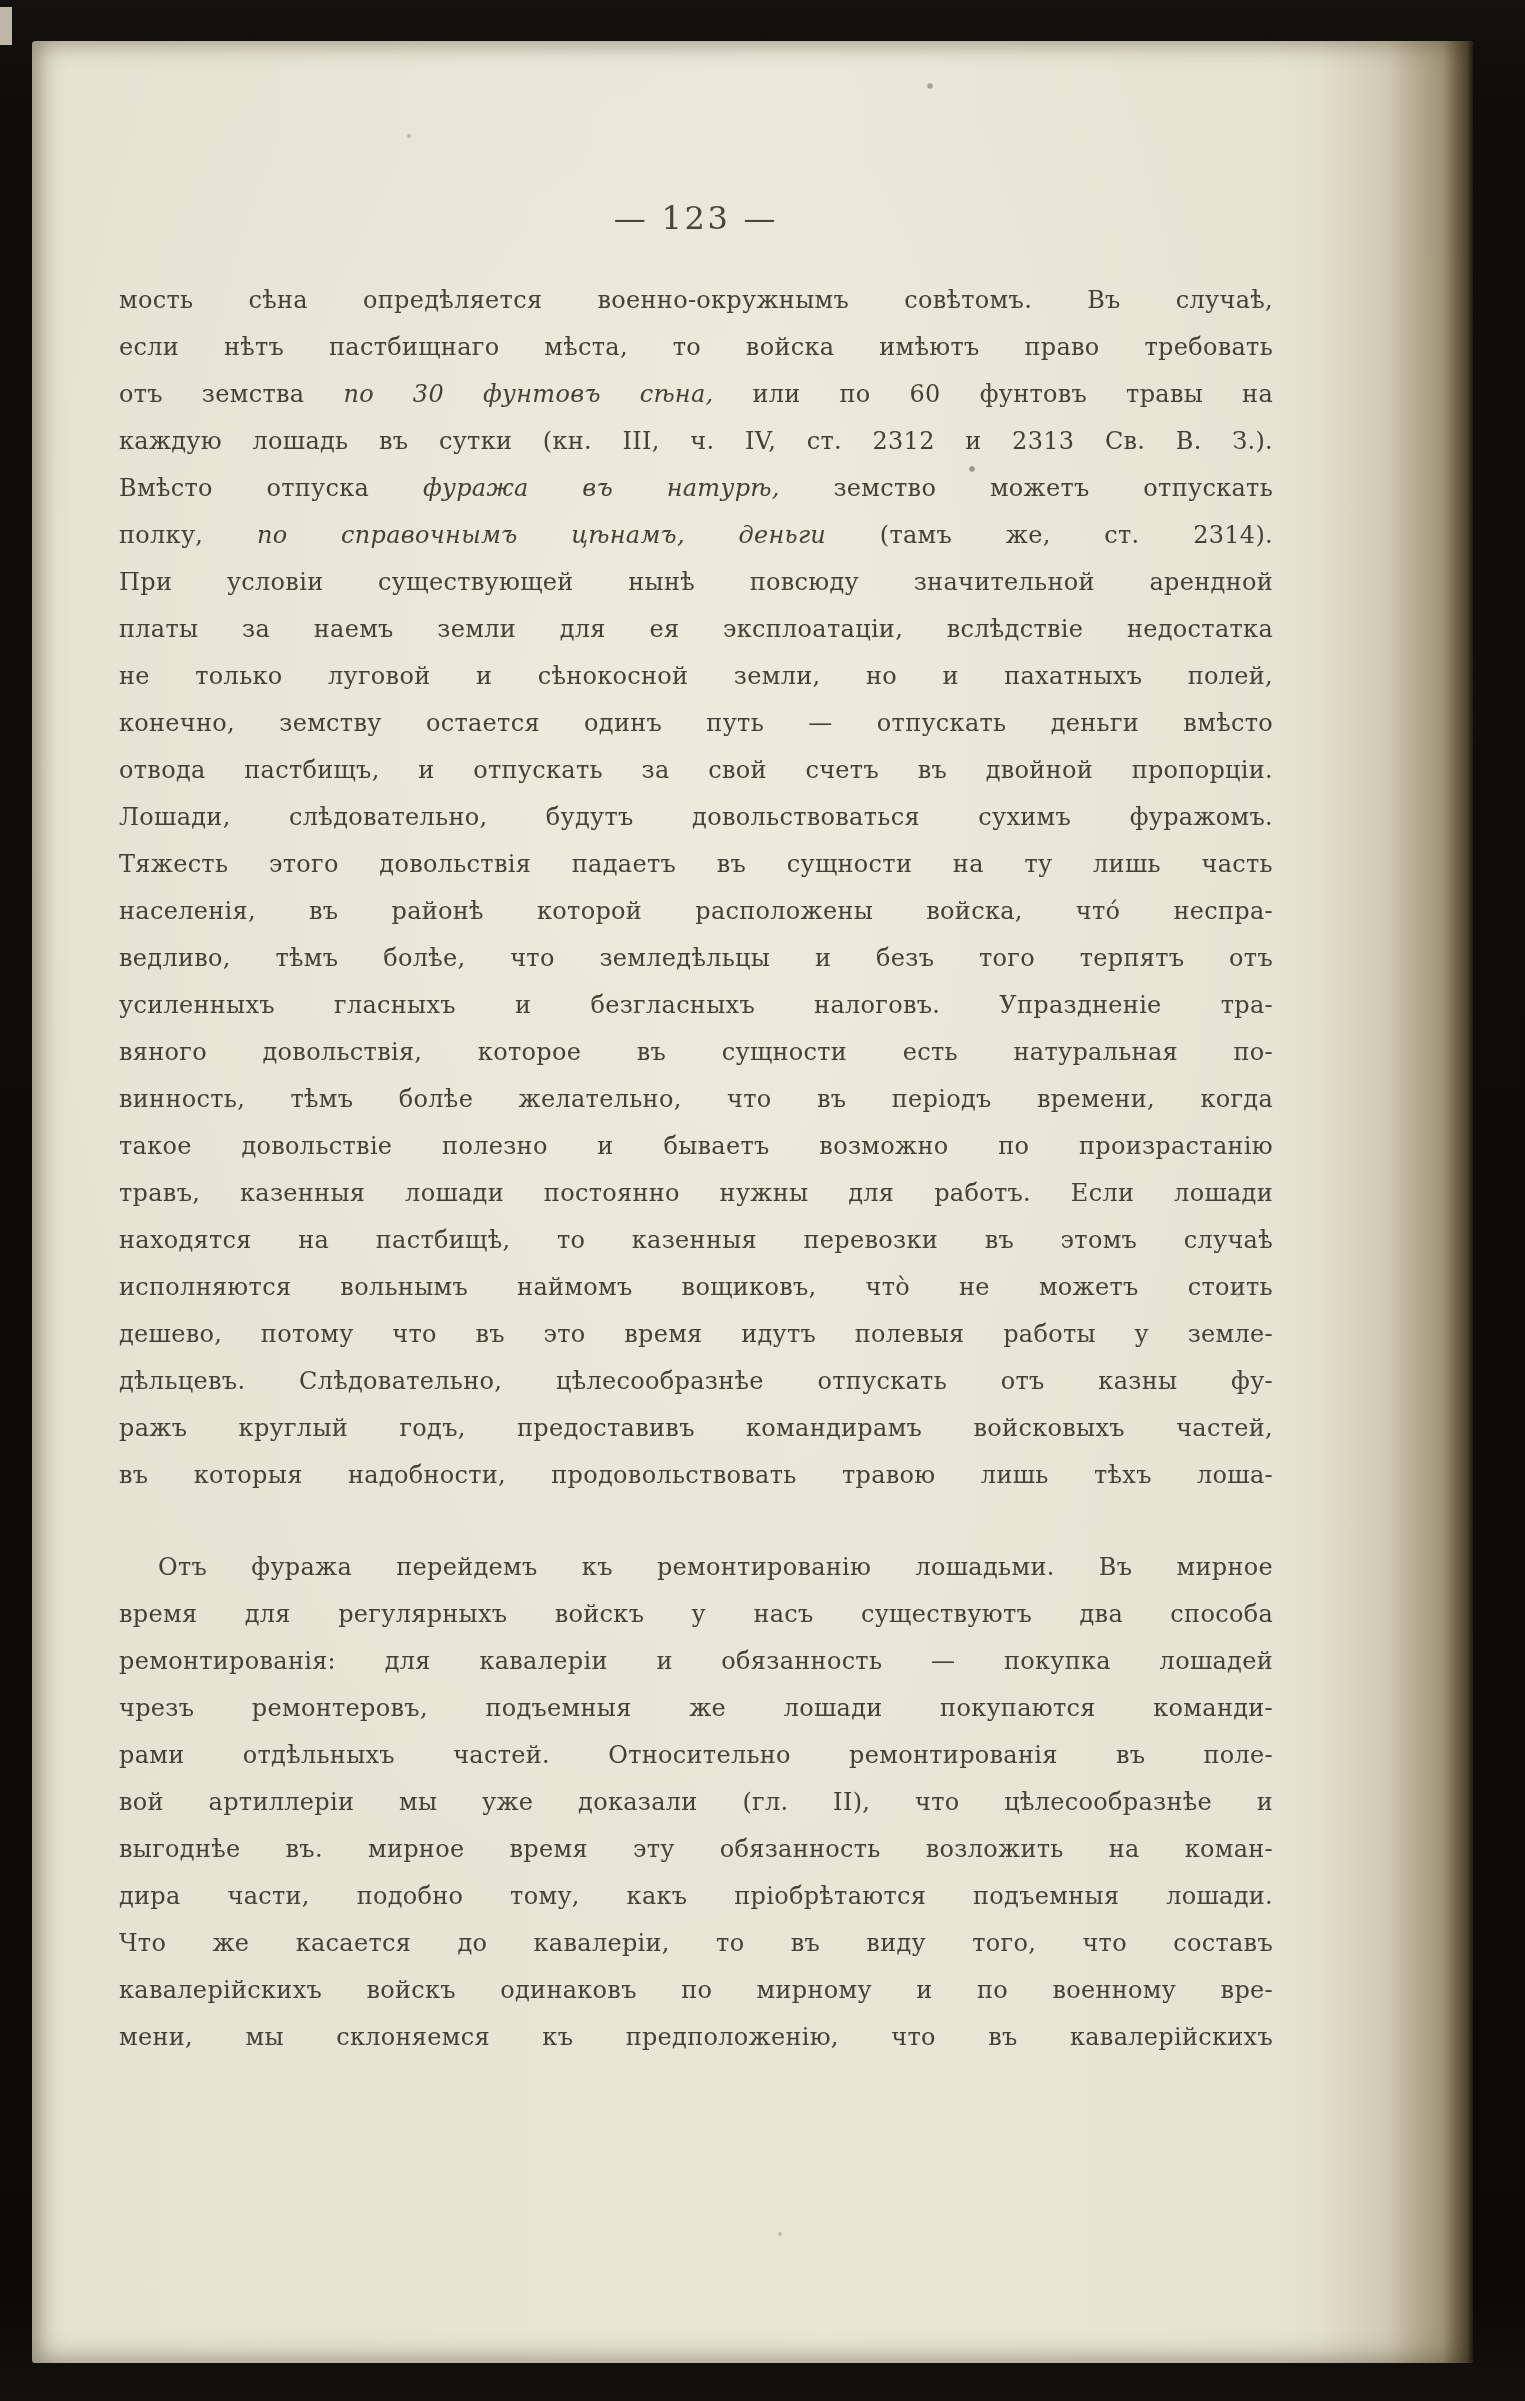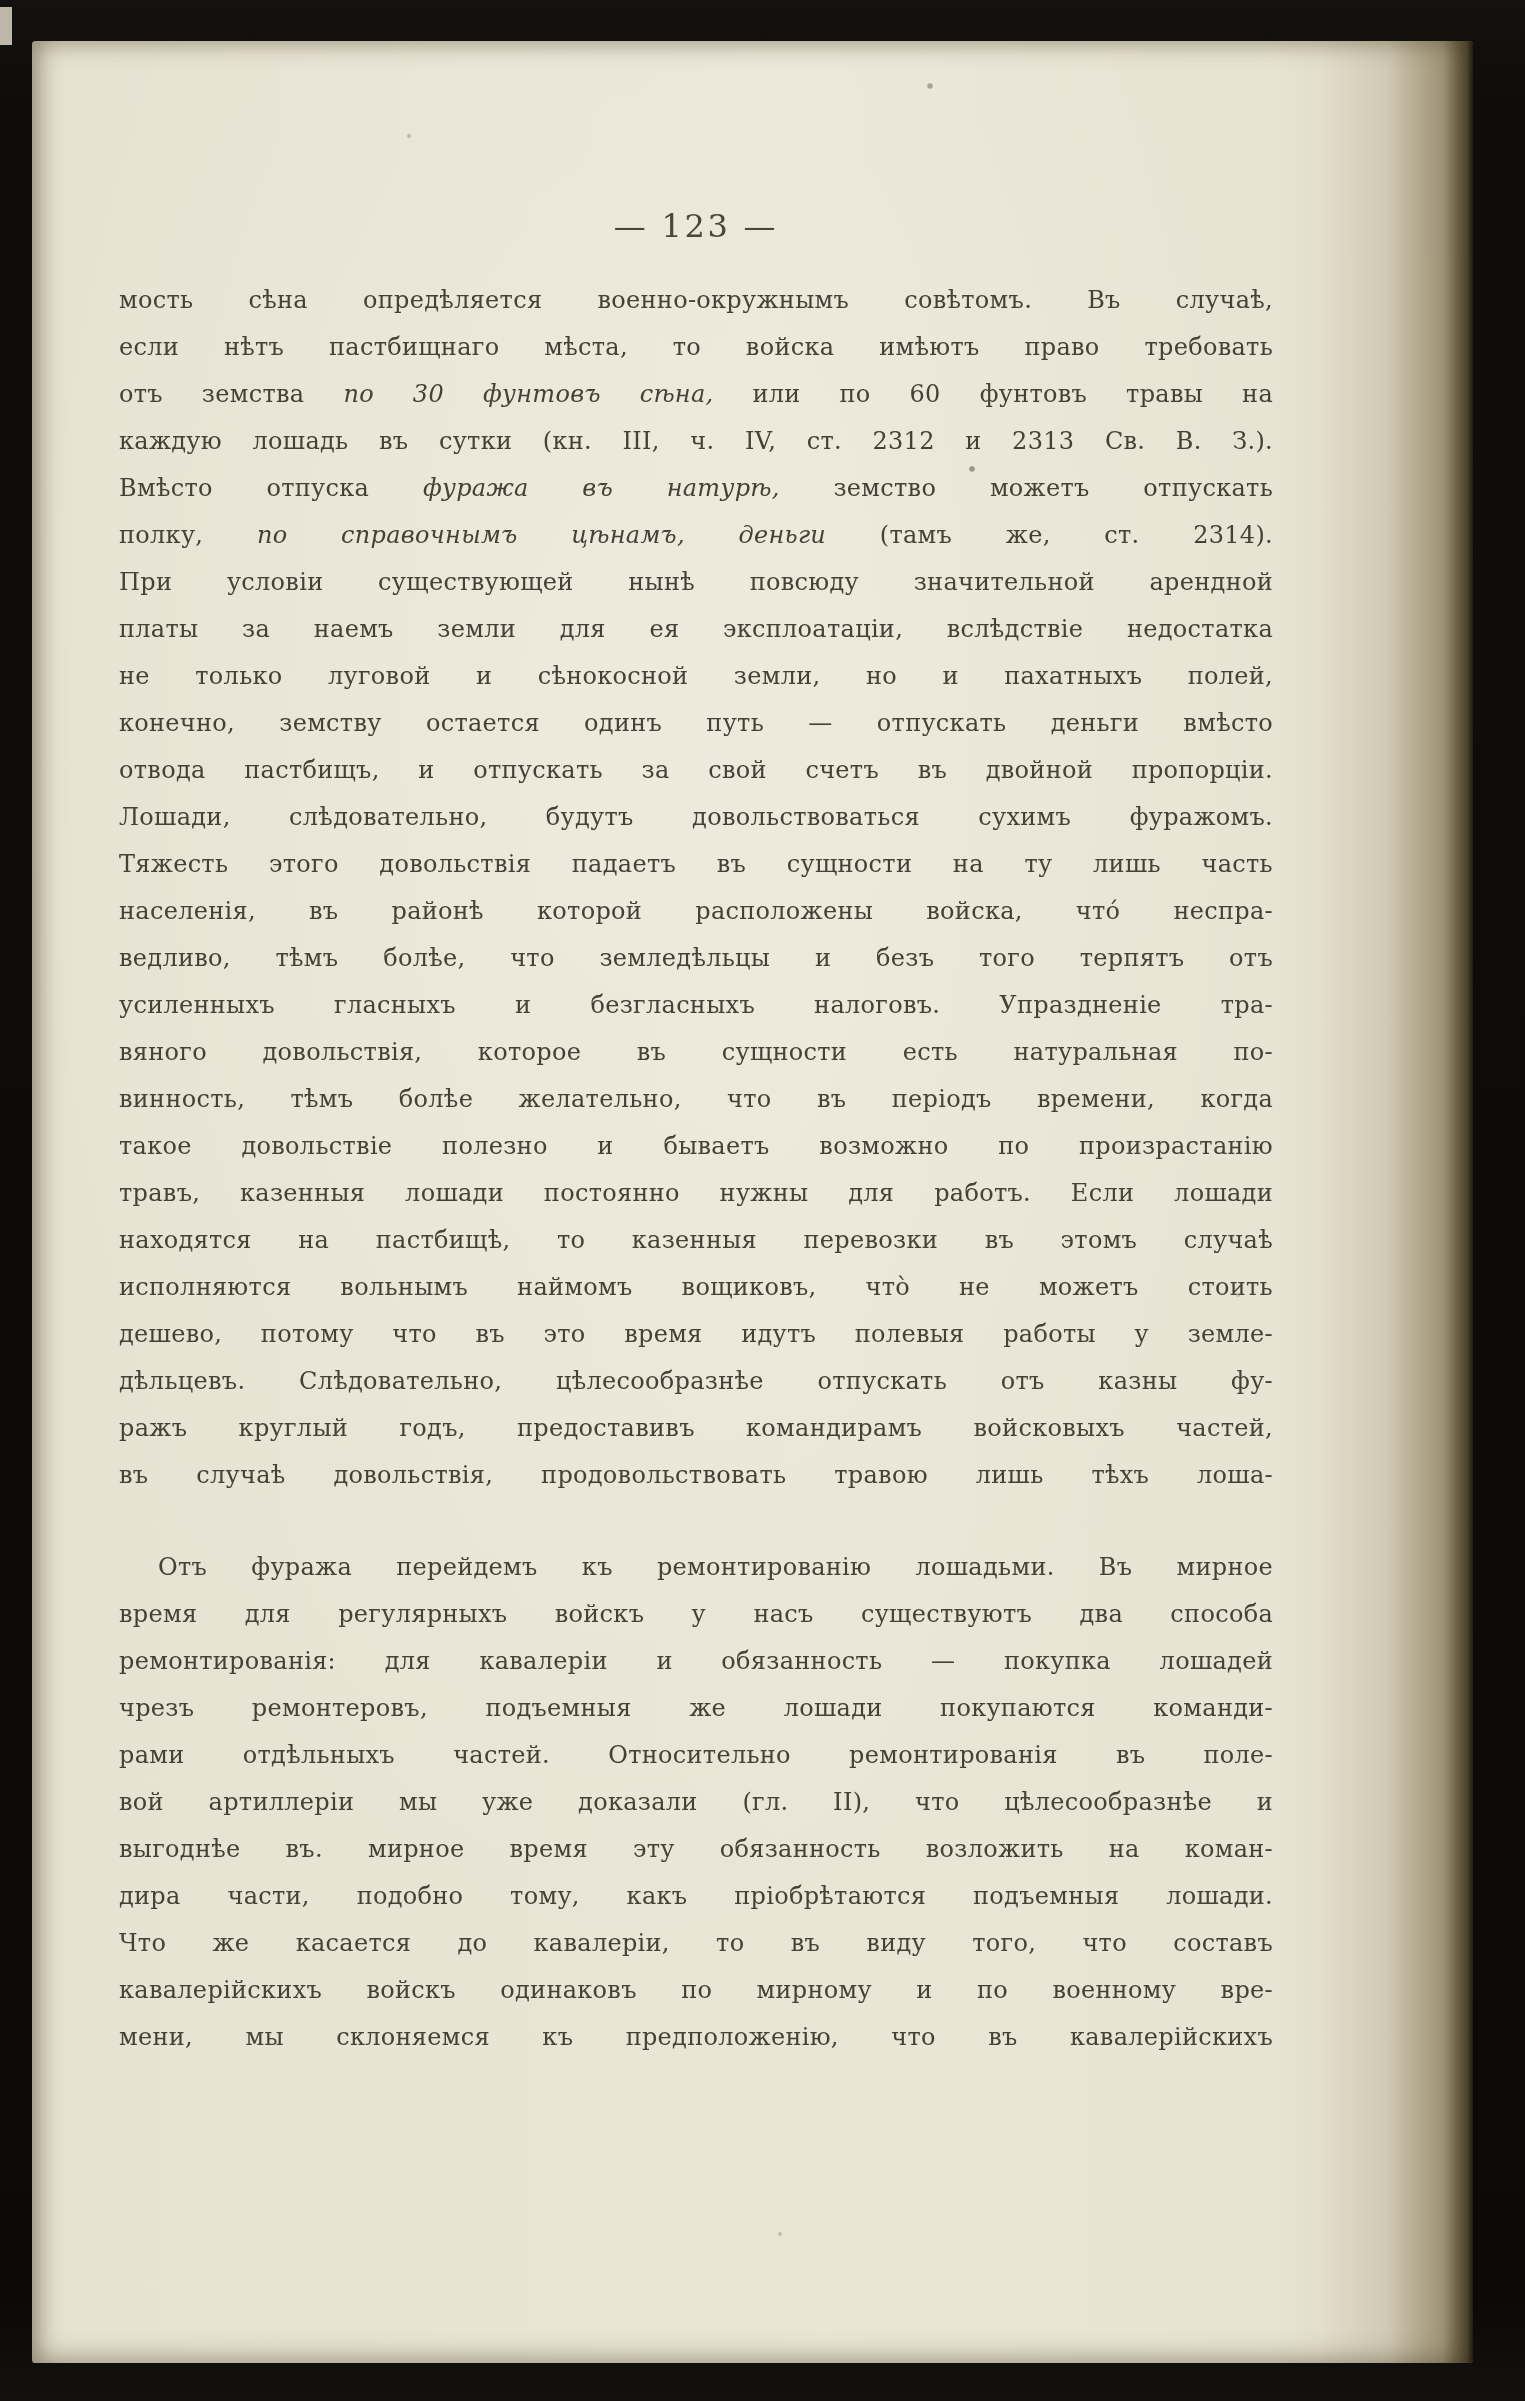--- a/index.html
+++ b/index.html
@@ -69,21 +69,21 @@
     box-shadow:
       929px 85px 0 1.8px rgba(70,60,45,0.40),
       408px 135px 0 0.9px rgba(100,90,70,0.35),
       971px 468px 0 1.8px rgba(60,50,35,0.45),
       1237px 1294px 0 0.9px rgba(90,80,60,0.30),
       779px 2233px 0 0.9px rgba(90,80,60,0.28);
   }
   .page-number-header {
     position: absolute;
     left: 87px;
-    top: 166px;
+    top: 158px;
     width: 1154px;
     text-align: center;
     font-size: 32px;
     letter-spacing: 2.7px;
     color: #4c453a;
   }
   .text-block {
     position: absolute;
     left: 87px;
     top: 236px;
@@ -137,21 +137,21 @@
         <div class="line"><span>усиленныхъ гласныхъ и безгласныхъ налоговъ. Упраздненіе тра-</span></div>
         <div class="line"><span>вяного довольствія, которое въ сущности есть натуральная по-</span></div>
         <div class="line"><span>винность, тѣмъ болѣе желательно, что въ періодъ времени, когда</span></div>
         <div class="line"><span>такое довольствіе полезно и бываетъ возможно по произрастанію</span></div>
         <div class="line"><span>травъ, казенныя лошади постоянно нужны для работъ. Если лошади</span></div>
         <div class="line"><span>находятся на пастбищѣ, то казенныя перевозки въ этомъ случаѣ</span></div>
         <div class="line"><span>исполняются вольнымъ наймомъ вощиковъ, что̀ не можетъ стоить</span></div>
         <div class="line"><span>дешево, потому что въ это время идутъ полевыя работы у земле-</span></div>
         <div class="line"><span>дѣльцевъ. Слѣдовательно, цѣлесообразнѣе отпускать отъ казны фу-</span></div>
         <div class="line"><span>ражъ круглый годъ, предоставивъ командирамъ войсковыхъ частей,</span></div>
-        <div class="line"><span>въ случаѣ довольствія, продовольствовать травою лишь тѣхъ лоша-</span></div>
+        <div class="line"><span>въ которыя надобности, продовольствовать травою лишь тѣхъ лоша-</span></div>
         <div class="line indent"><span>Отъ фуража перейдемъ къ ремонтированію лошадьми. Въ мирное</span></div>
         <div class="line"><span>время для регулярныхъ войскъ у насъ существуютъ два способа</span></div>
         <div class="line"><span>ремонтированія: для кавалеріи и обязанность — покупка лошадей</span></div>
         <div class="line"><span>чрезъ ремонтеровъ, подъемныя же лошади покупаются команди-</span></div>
         <div class="line"><span>рами отдѣльныхъ частей. Относительно ремонтированія въ поле-</span></div>
         <div class="line"><span>вой артиллеріи мы уже доказали (гл. II), что цѣлесообразнѣе и</span></div>
         <div class="line"><span>выгоднѣе въ. мирное время эту обязанность возложить на коман-</span></div>
         <div class="line"><span>дира части, подобно тому, какъ пріобрѣтаются подъемныя лошади.</span></div>
         <div class="line"><span>Что же касается до кавалеріи, то въ виду того, что составъ</span></div>
         <div class="line"><span>кавалерійскихъ войскъ одинаковъ по мирному и по военному вре-</span></div>

